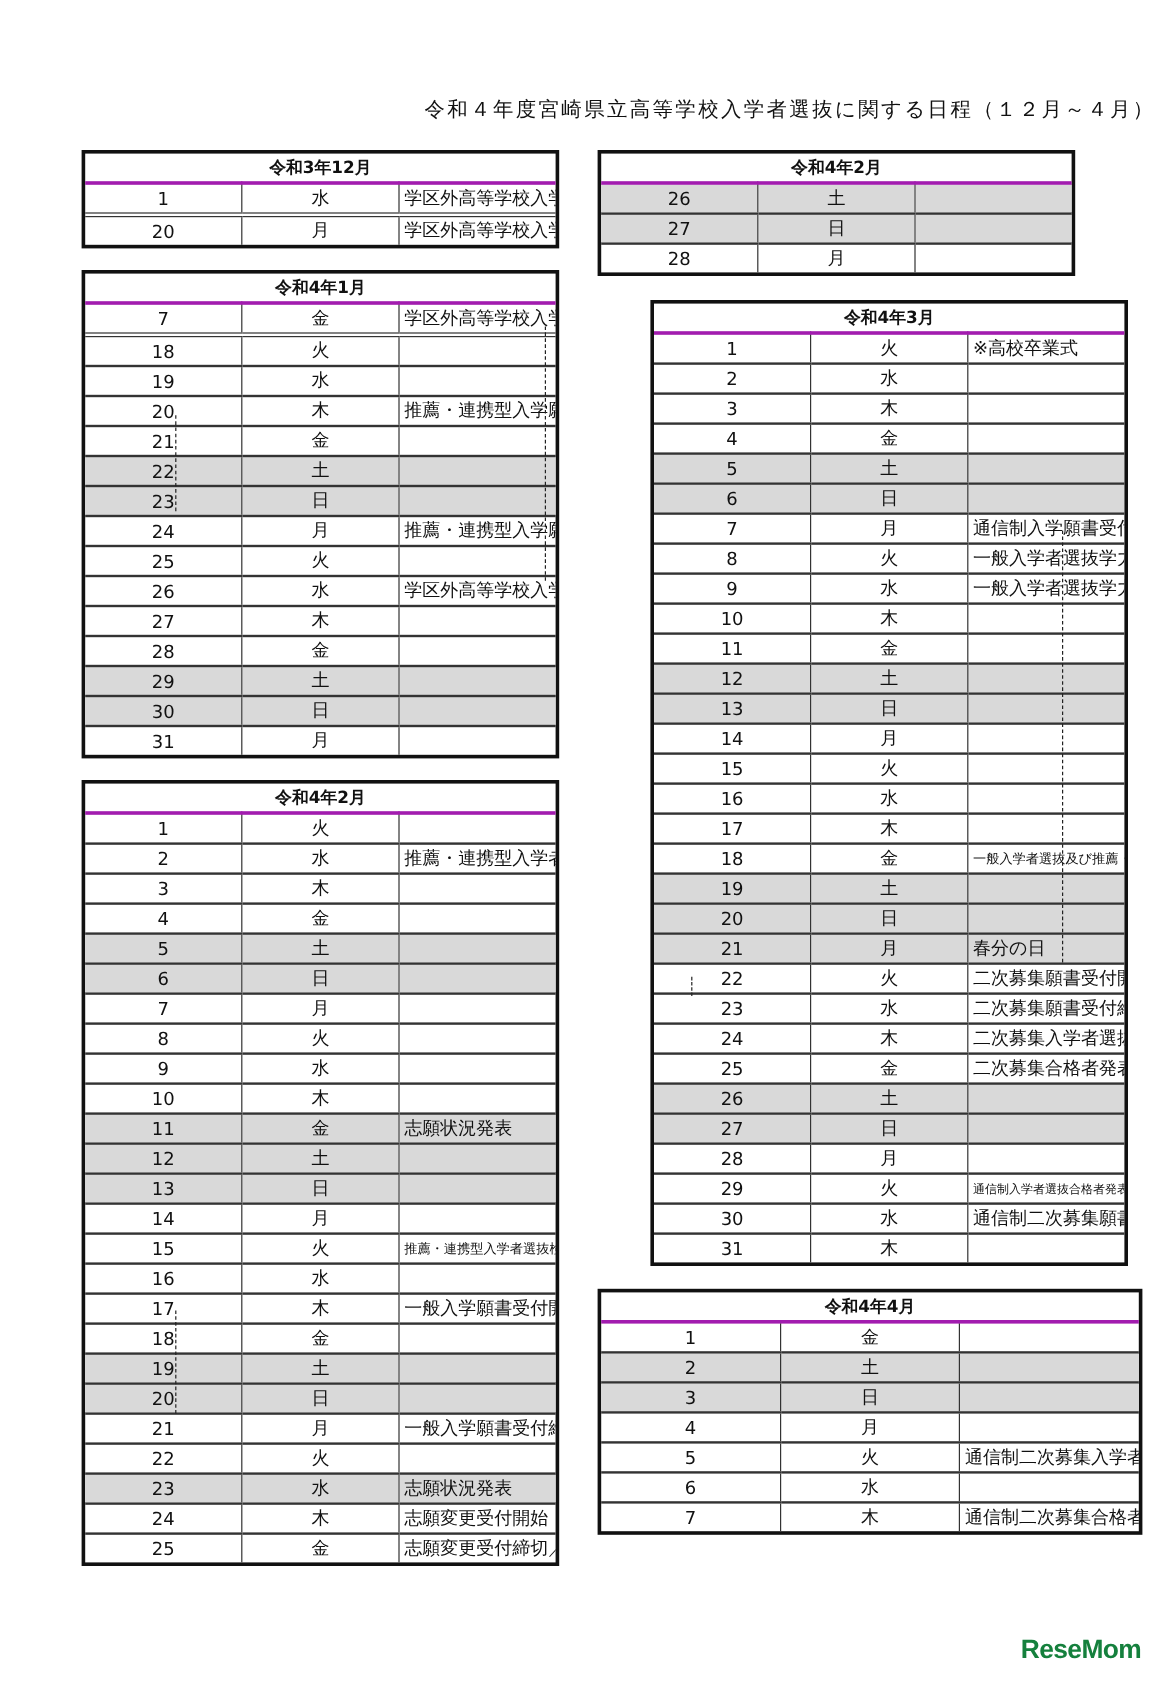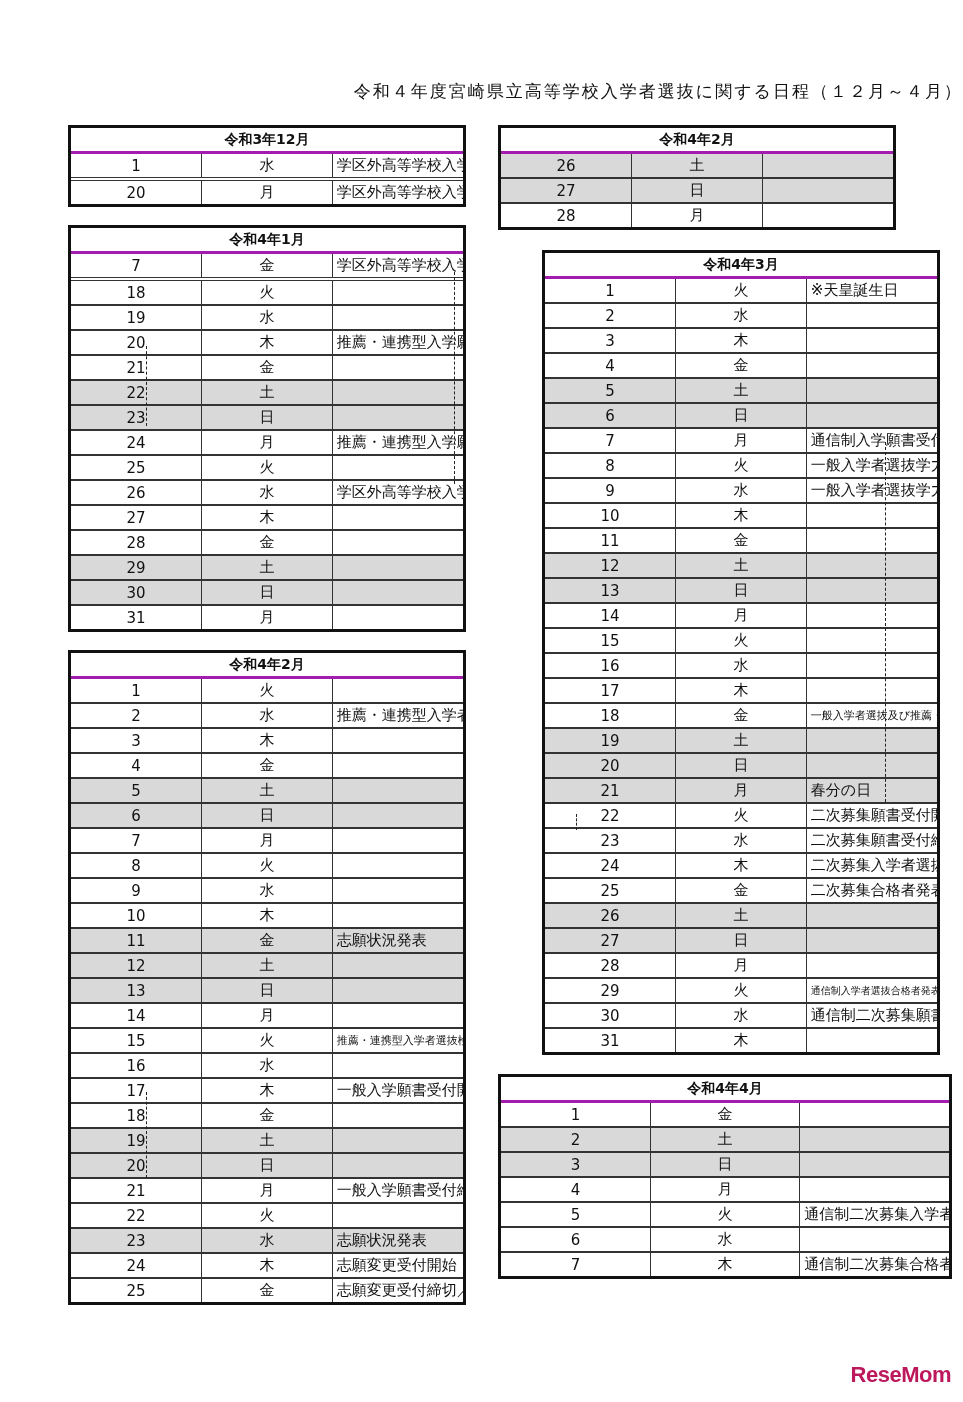--- a/index.html
+++ b/index.html
@@ -16,21 +16,21 @@
   .month tr.first td { border-top: none; }
   .month td.d { width: 28px; text-align: center; border-right: 1.5px solid #333; font-size: 15px; }
   .month td.w { width: 28px; text-align: center; border-right: 1.5px solid #333; }
   .month td.e { padding-left: 4px; }
   .month td.small { font-size: 11px; }
   .month td.xsmall { font-size: 10px; }
   .month tr.hol td { background: #d9d9d9; }
   .month tr.gap td { border-top: 4px double #333; }
   .dash { position: absolute; border-left: 1.5px dashed #222; width: 0; }
   .logo { position: absolute; right: 12px; bottom: 14px; font-family: "Liberation Sans", sans-serif;
-          font-weight: bold; font-size: 22px; color: #be185d; letter-spacing: -0.5px; margin-top: 48px; }
+          font-weight: bold; font-size: 22px; color: #15803d; letter-spacing: -0.5px; margin-top: 48px; }
 </style>
 </head>
 <body>
 
 <div class="title">令和４年度宮崎県立高等学校入学者選抜に関する日程（１２月～４月）</div>
 
 <div class="month" style="left:68px; top:125px; width:398px;">
   <table>
     <thead>
         <tr>
@@ -307,21 +307,21 @@
   <table>
     <thead>
         <tr>
           <th colspan="3">令和4年3月</th>
         </tr>
       </thead>
     <tbody>
         <tr class="first">
           <td class="d">1</td>
           <td class="w">火</td>
-          <td class="e">※天皇誕生日</td>
+          <td class="e">※高校卒業式</td>
         </tr>
         <tr>
           <td class="d">2</td>
           <td class="w">水</td>
           <td class="e"></td>
         </tr>
         <tr>
           <td class="d">3</td>
           <td class="w">木</td>
           <td class="e"></td>

